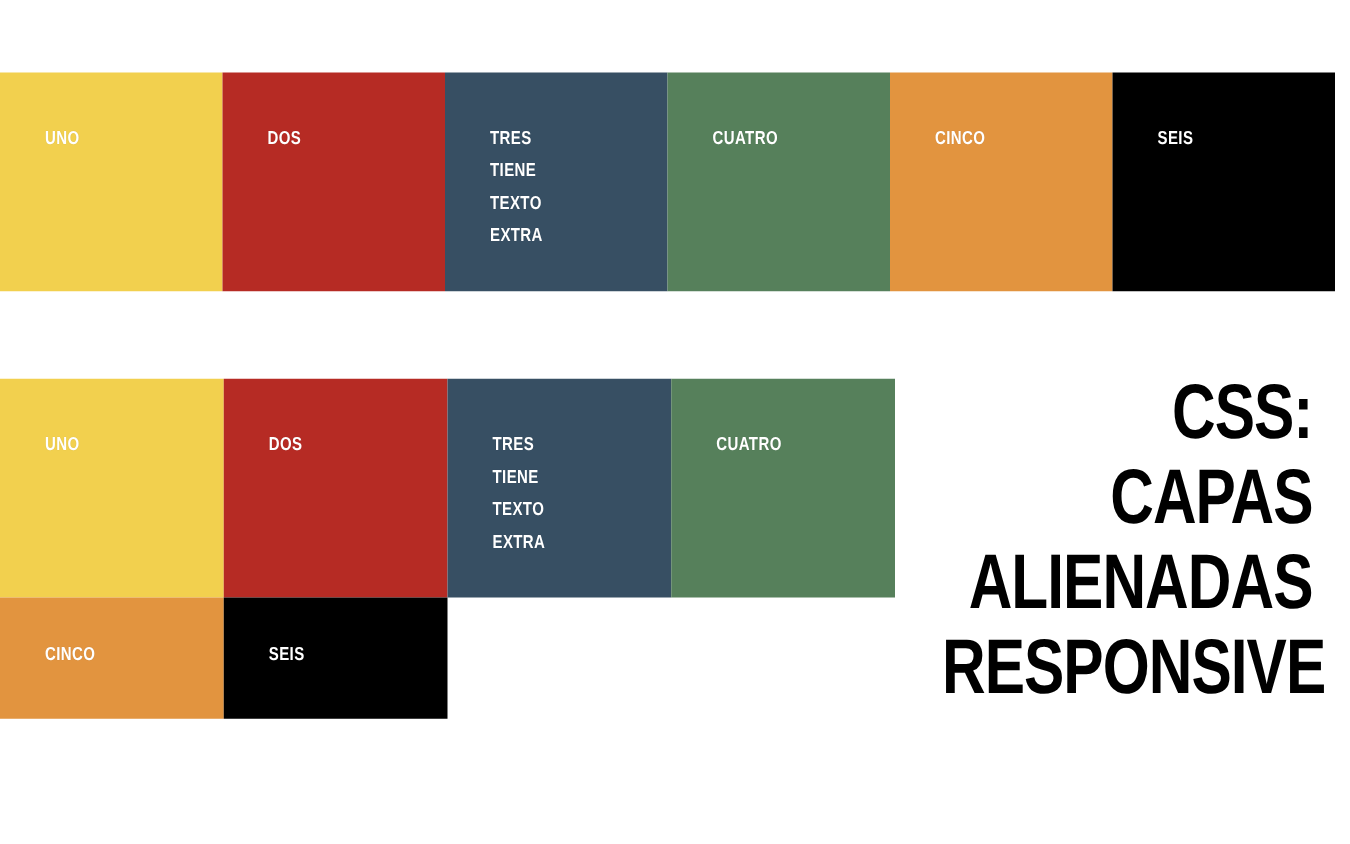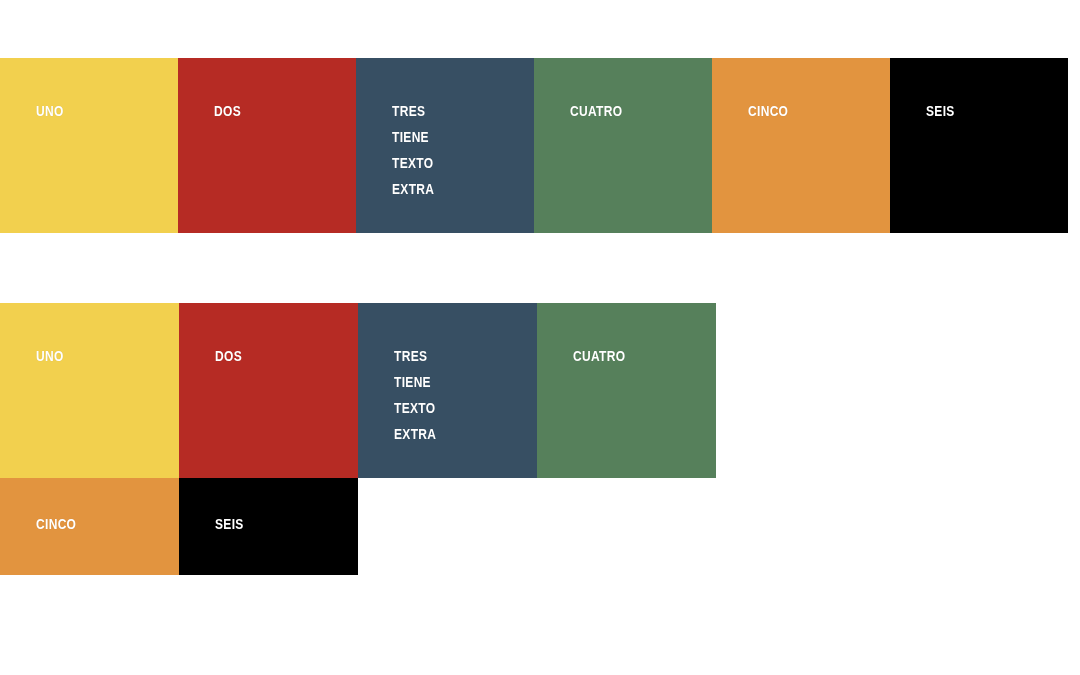--- a/index.html
+++ b/index.html
@@ -153,14 +153,20 @@
       <span class="cell-label">CUATRO</span>
     </div>
     <div class="cell short" style="background-color: rgb(226, 148, 63);">
       <span class="cell-label">CINCO</span>
     </div>
     <div class="cell short" style="background-color: rgb(0, 0, 0);">
       <span class="cell-label">SEIS</span>
     </div>
   </div>
 
+  <div class="headline">
+    <span class="hl-line">CSS:</span>
+    <span class="hl-line">CAPAS</span>
+    <span class="hl-line">ALIENADAS</span>
+    <span class="hl-line">RESPONSIVE</span>
+  </div>
 
 </div>
 
 </body></html>

